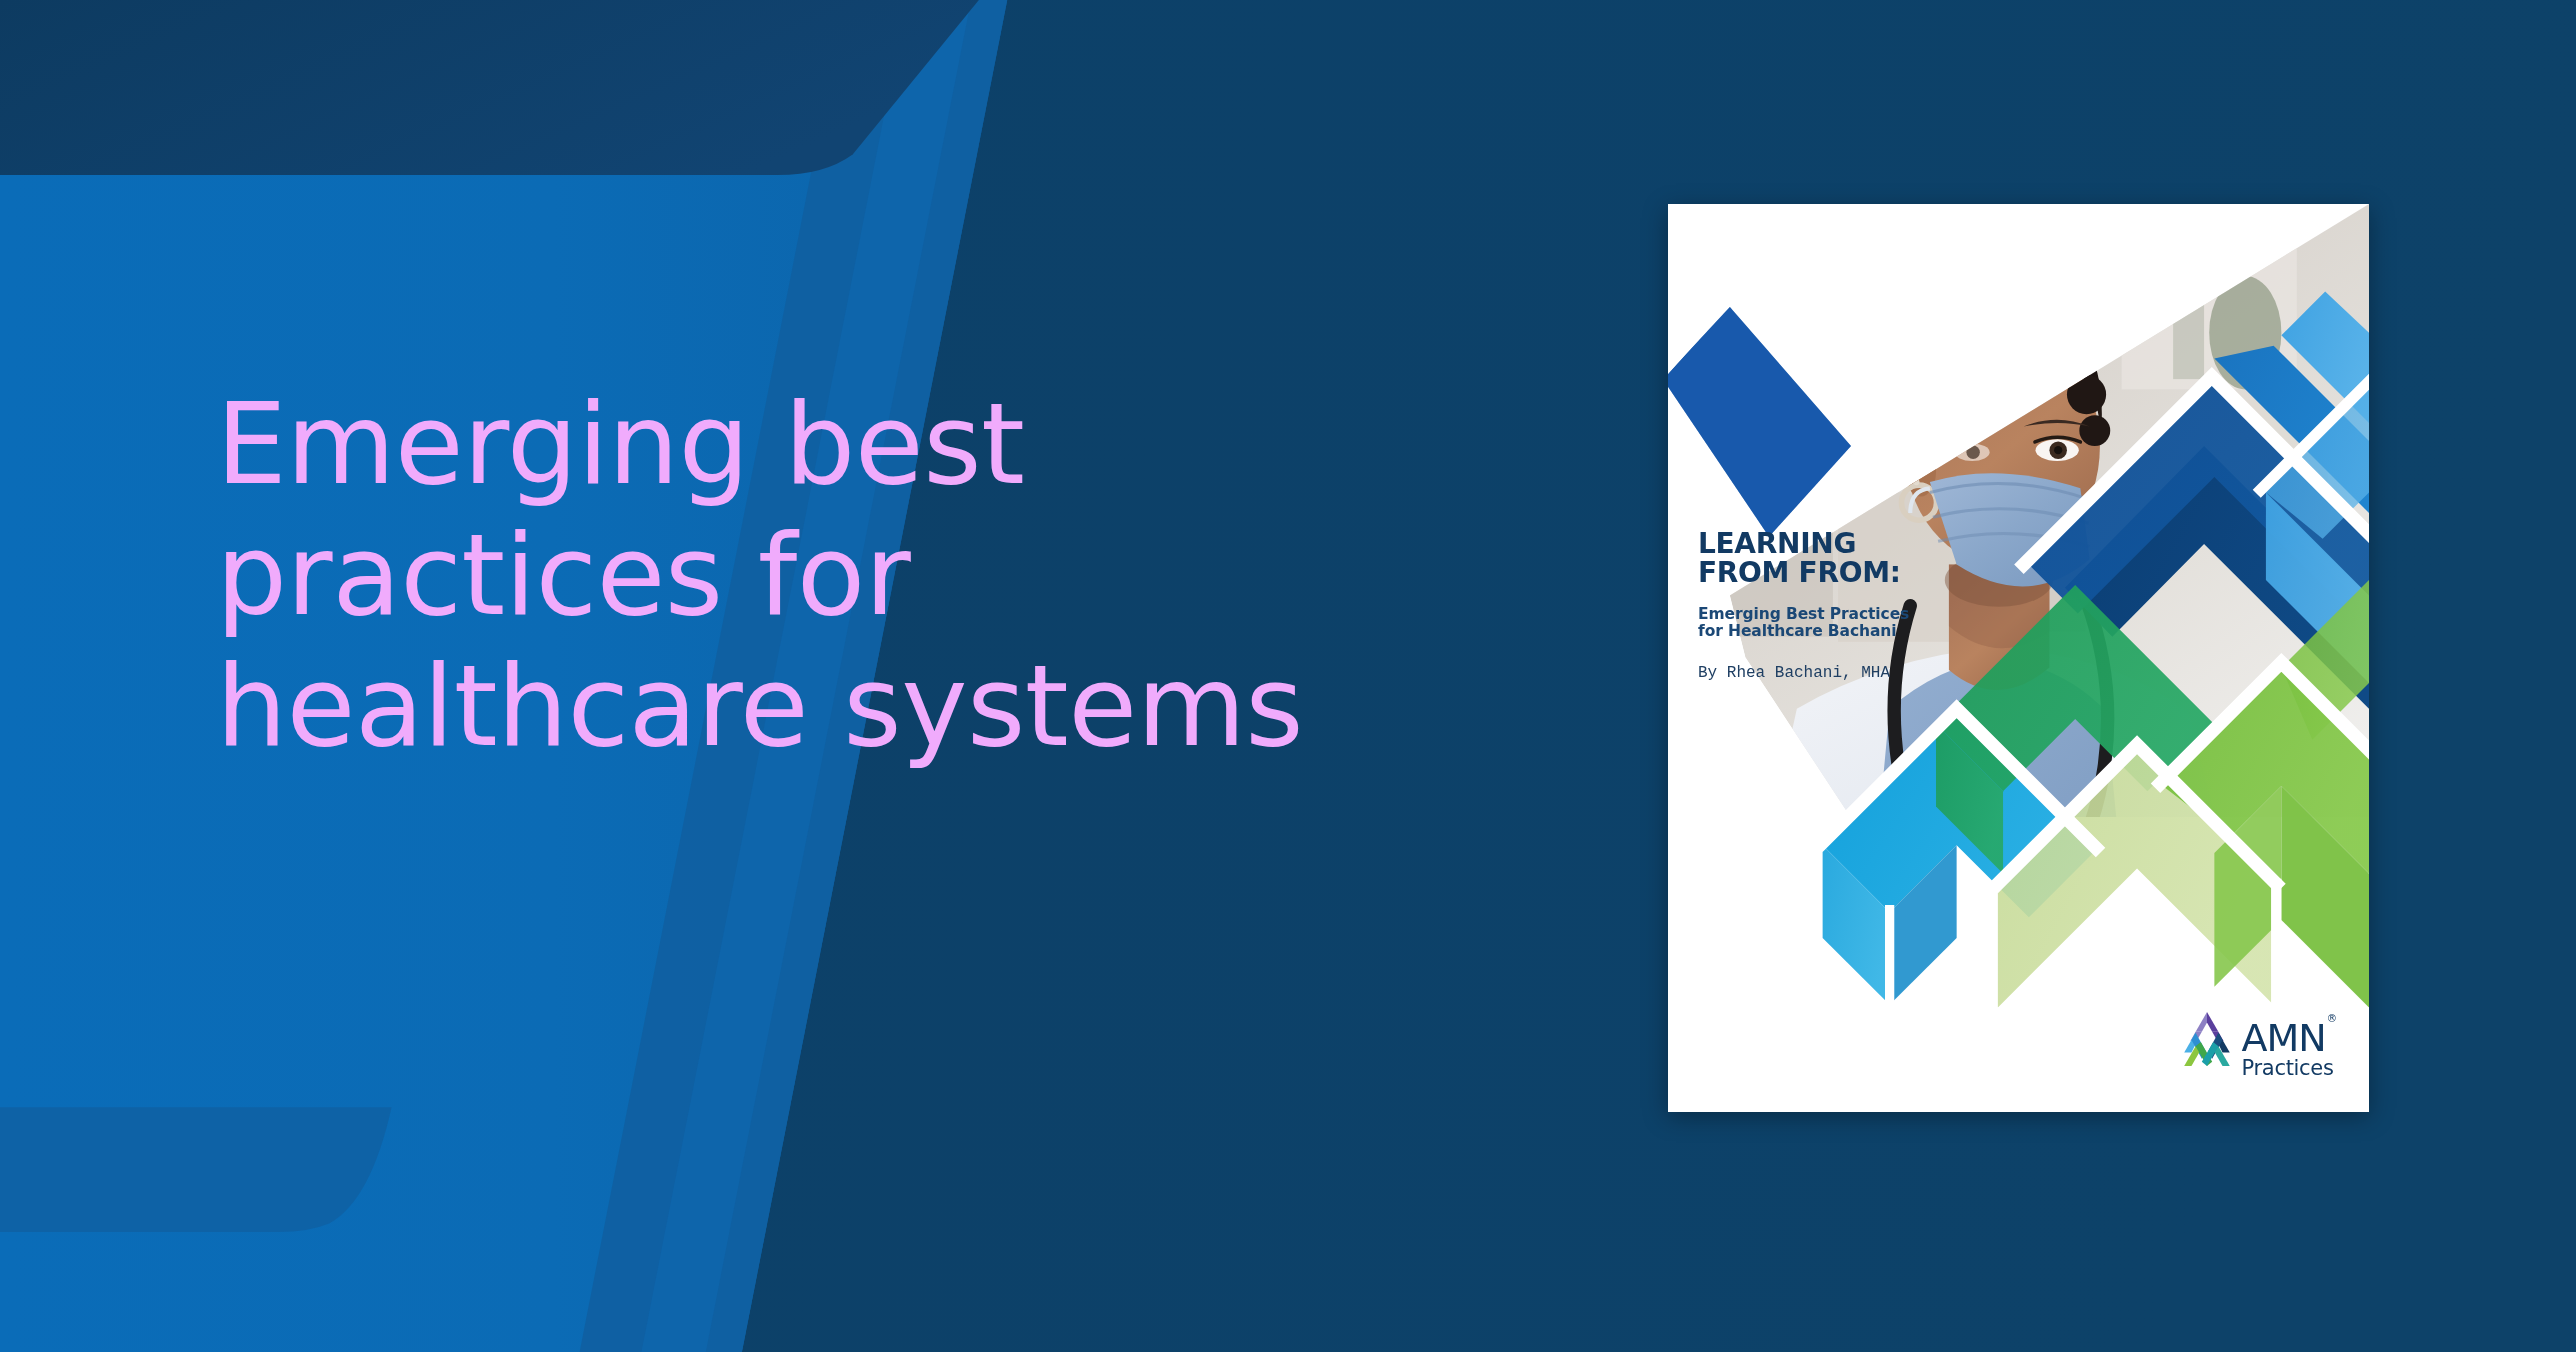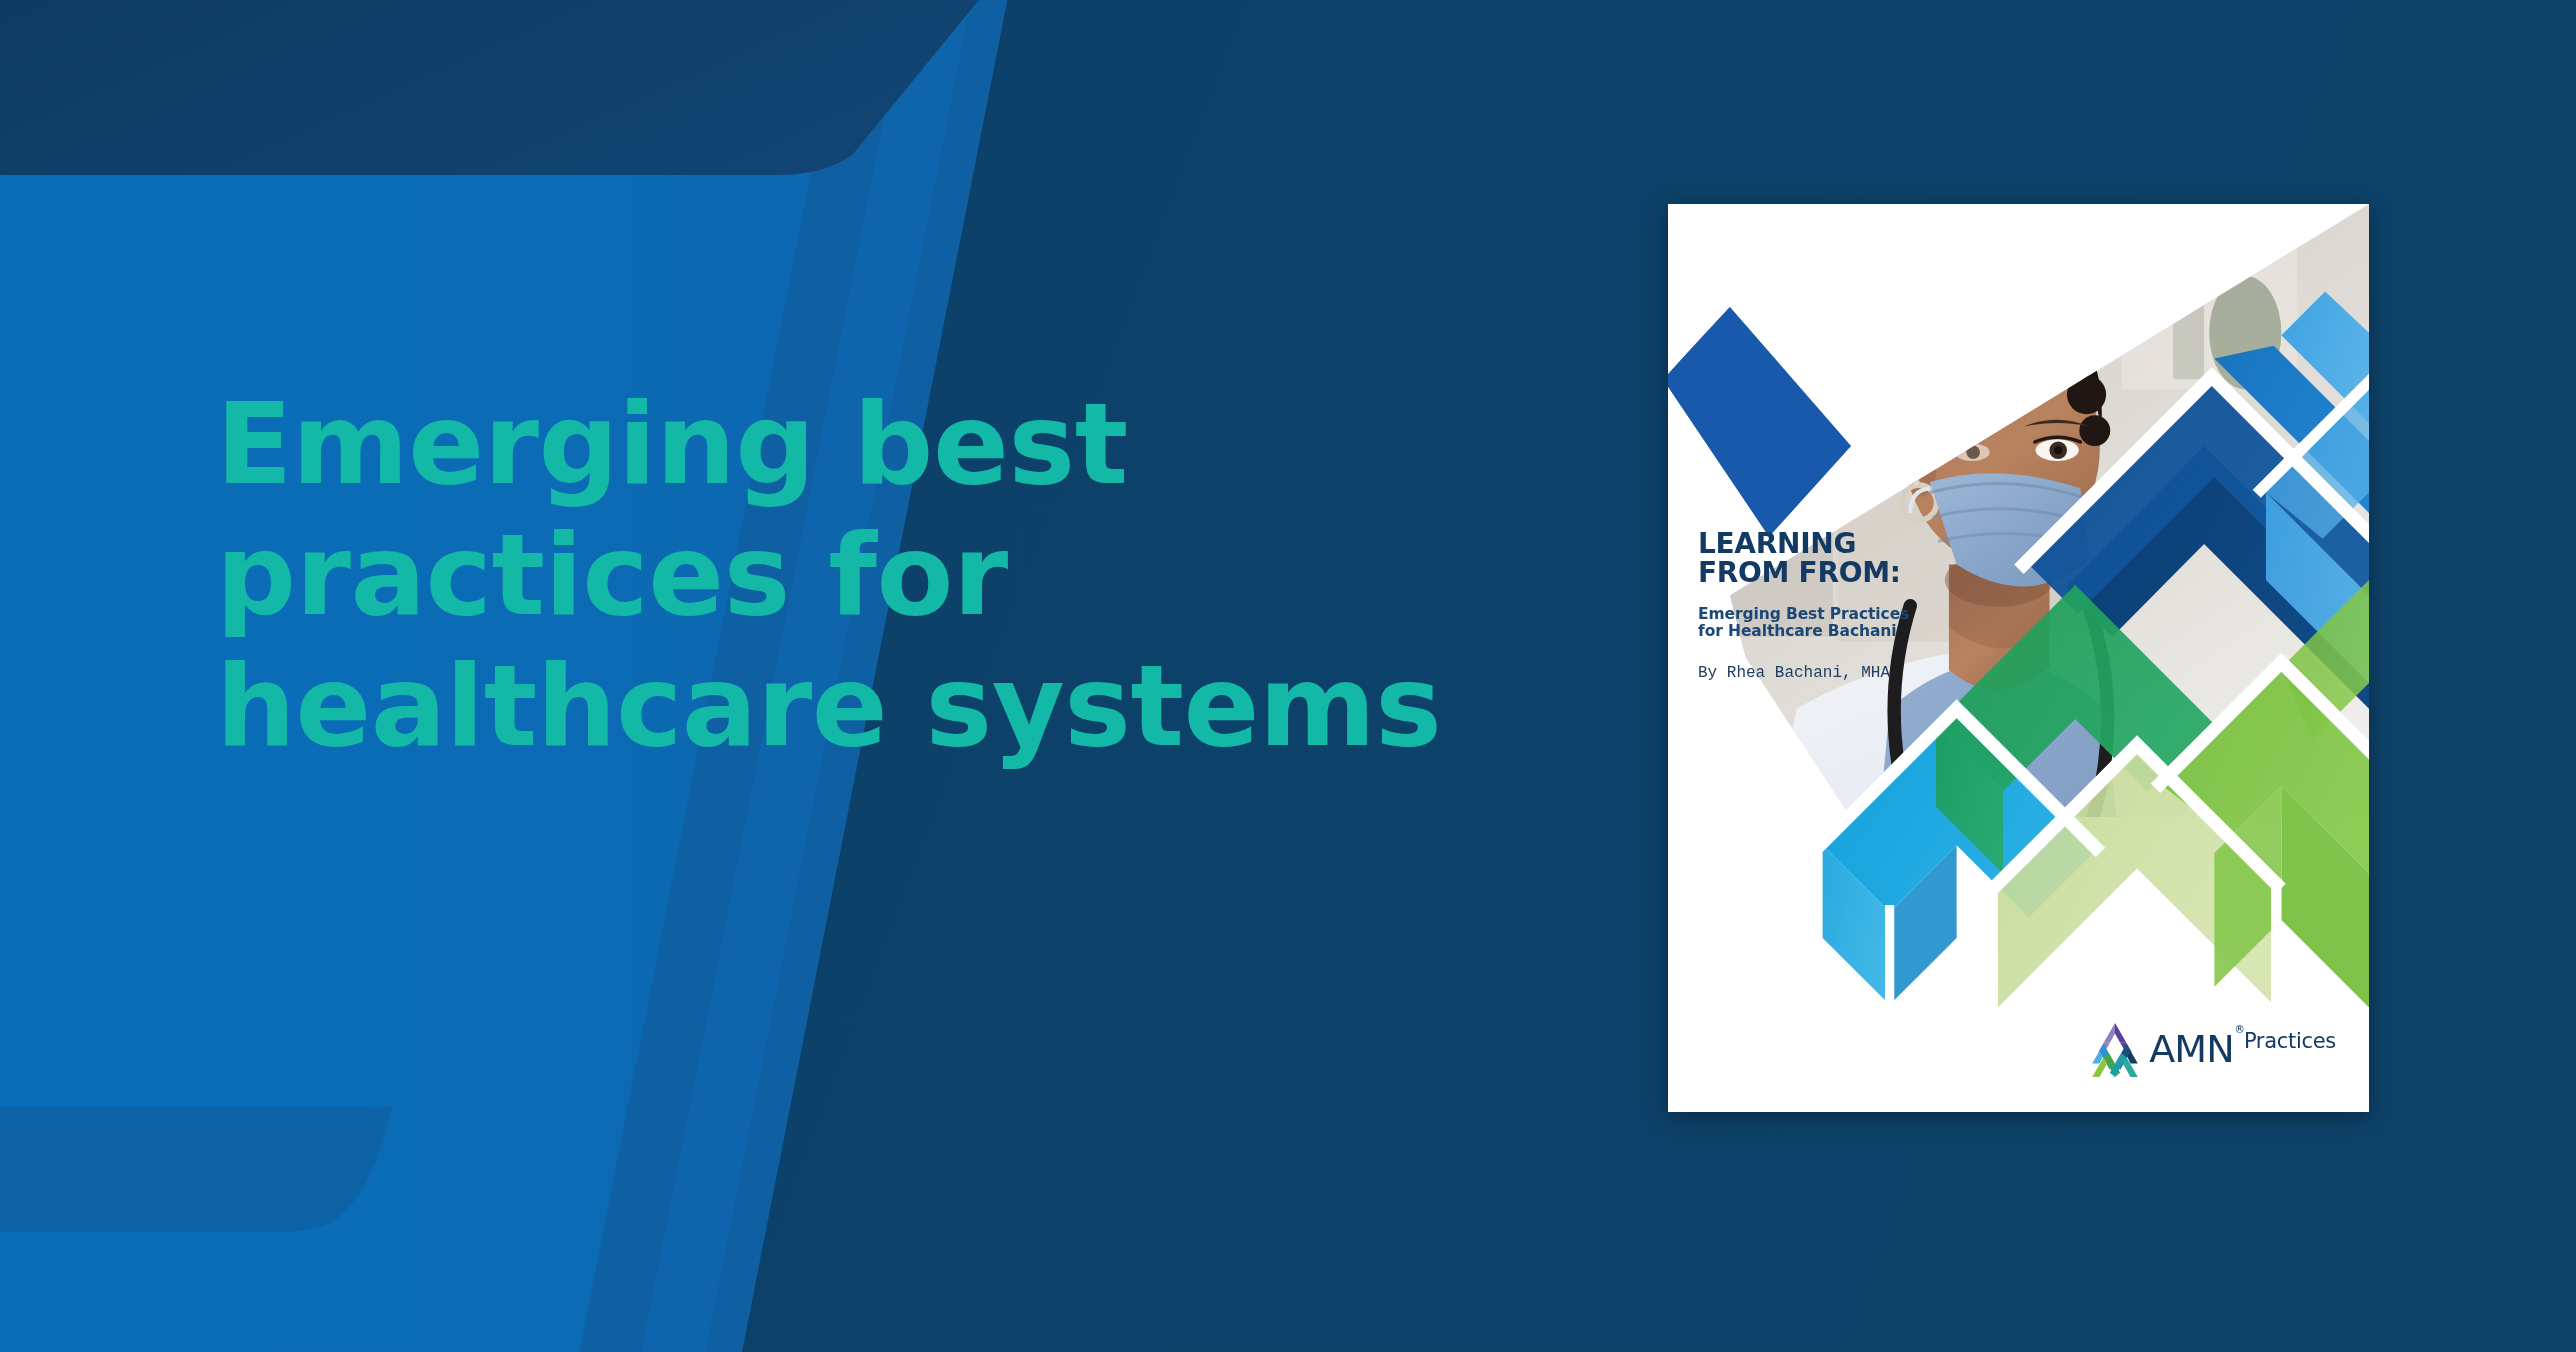--- a/index.html
+++ b/index.html
@@ -17,24 +17,24 @@
   
   #headline {
     position:absolute;
     left:216px;
     top:379px;
     width:1391px;
     z-index:5;
   }
   .headline-line {
     font-family:"DejaVu Sans", sans-serif;
-    font-weight:700;
+    font-weight:400;
     font-size:112px;
     line-height:131px;
-    color:#14b8a6;
+    color:#f0abfc;
     letter-spacing:-0.5px;
     white-space:nowrap;
   }
 
   
   #book-cover {
     position:absolute;
     left:1668px;
     top:204px;
     width:701px;
@@ -80,21 +80,21 @@
   #cover-logo {
     position:absolute;
     right:33px;
     bottom:33px;
     display:flex;
     align-items:flex-start;
     gap:7.2px;
     z-index:4;
   }
   #logo-mark { width:54px; height:58px; display:block; flex:0 0 auto; }
-  #logo-word { display:flex; flex-direction:row; line-height:1; padding-top:7.2px; }
+  #logo-word { display:flex; flex-direction:column; line-height:1; padding-top:7.2px; }
   #logo-amn {
     font-family:"DejaVu Sans", sans-serif;
     font-size:38px;
     font-weight:normal;
     color:#123a63;
     letter-spacing:-1px;
     position:relative;
     line-height:33px;
   }
   #logo-reg {

